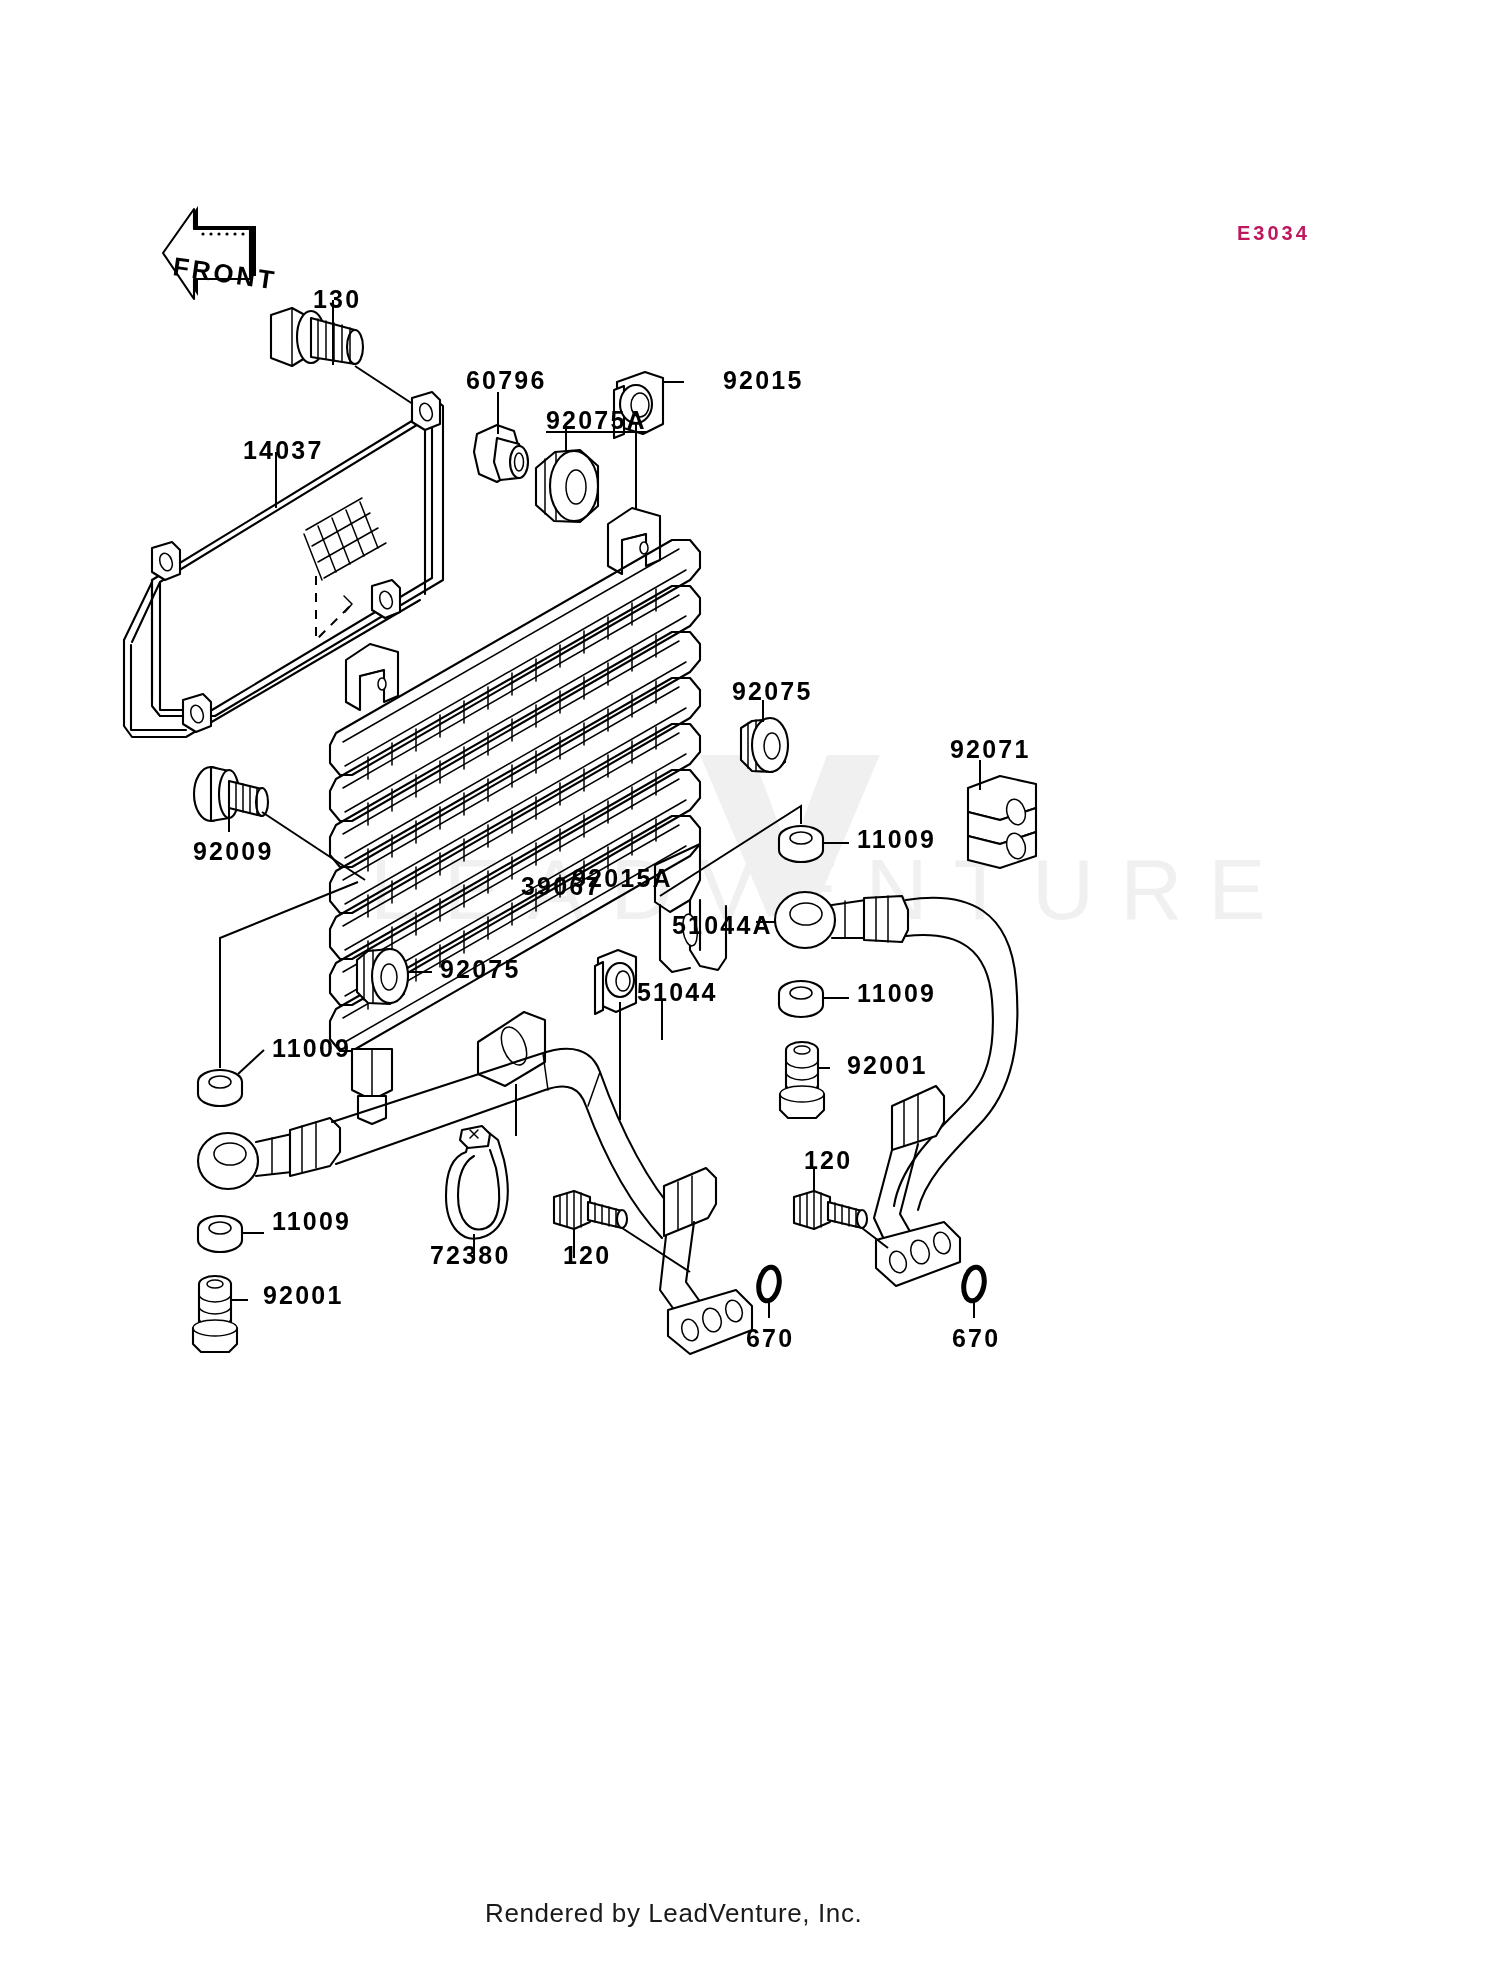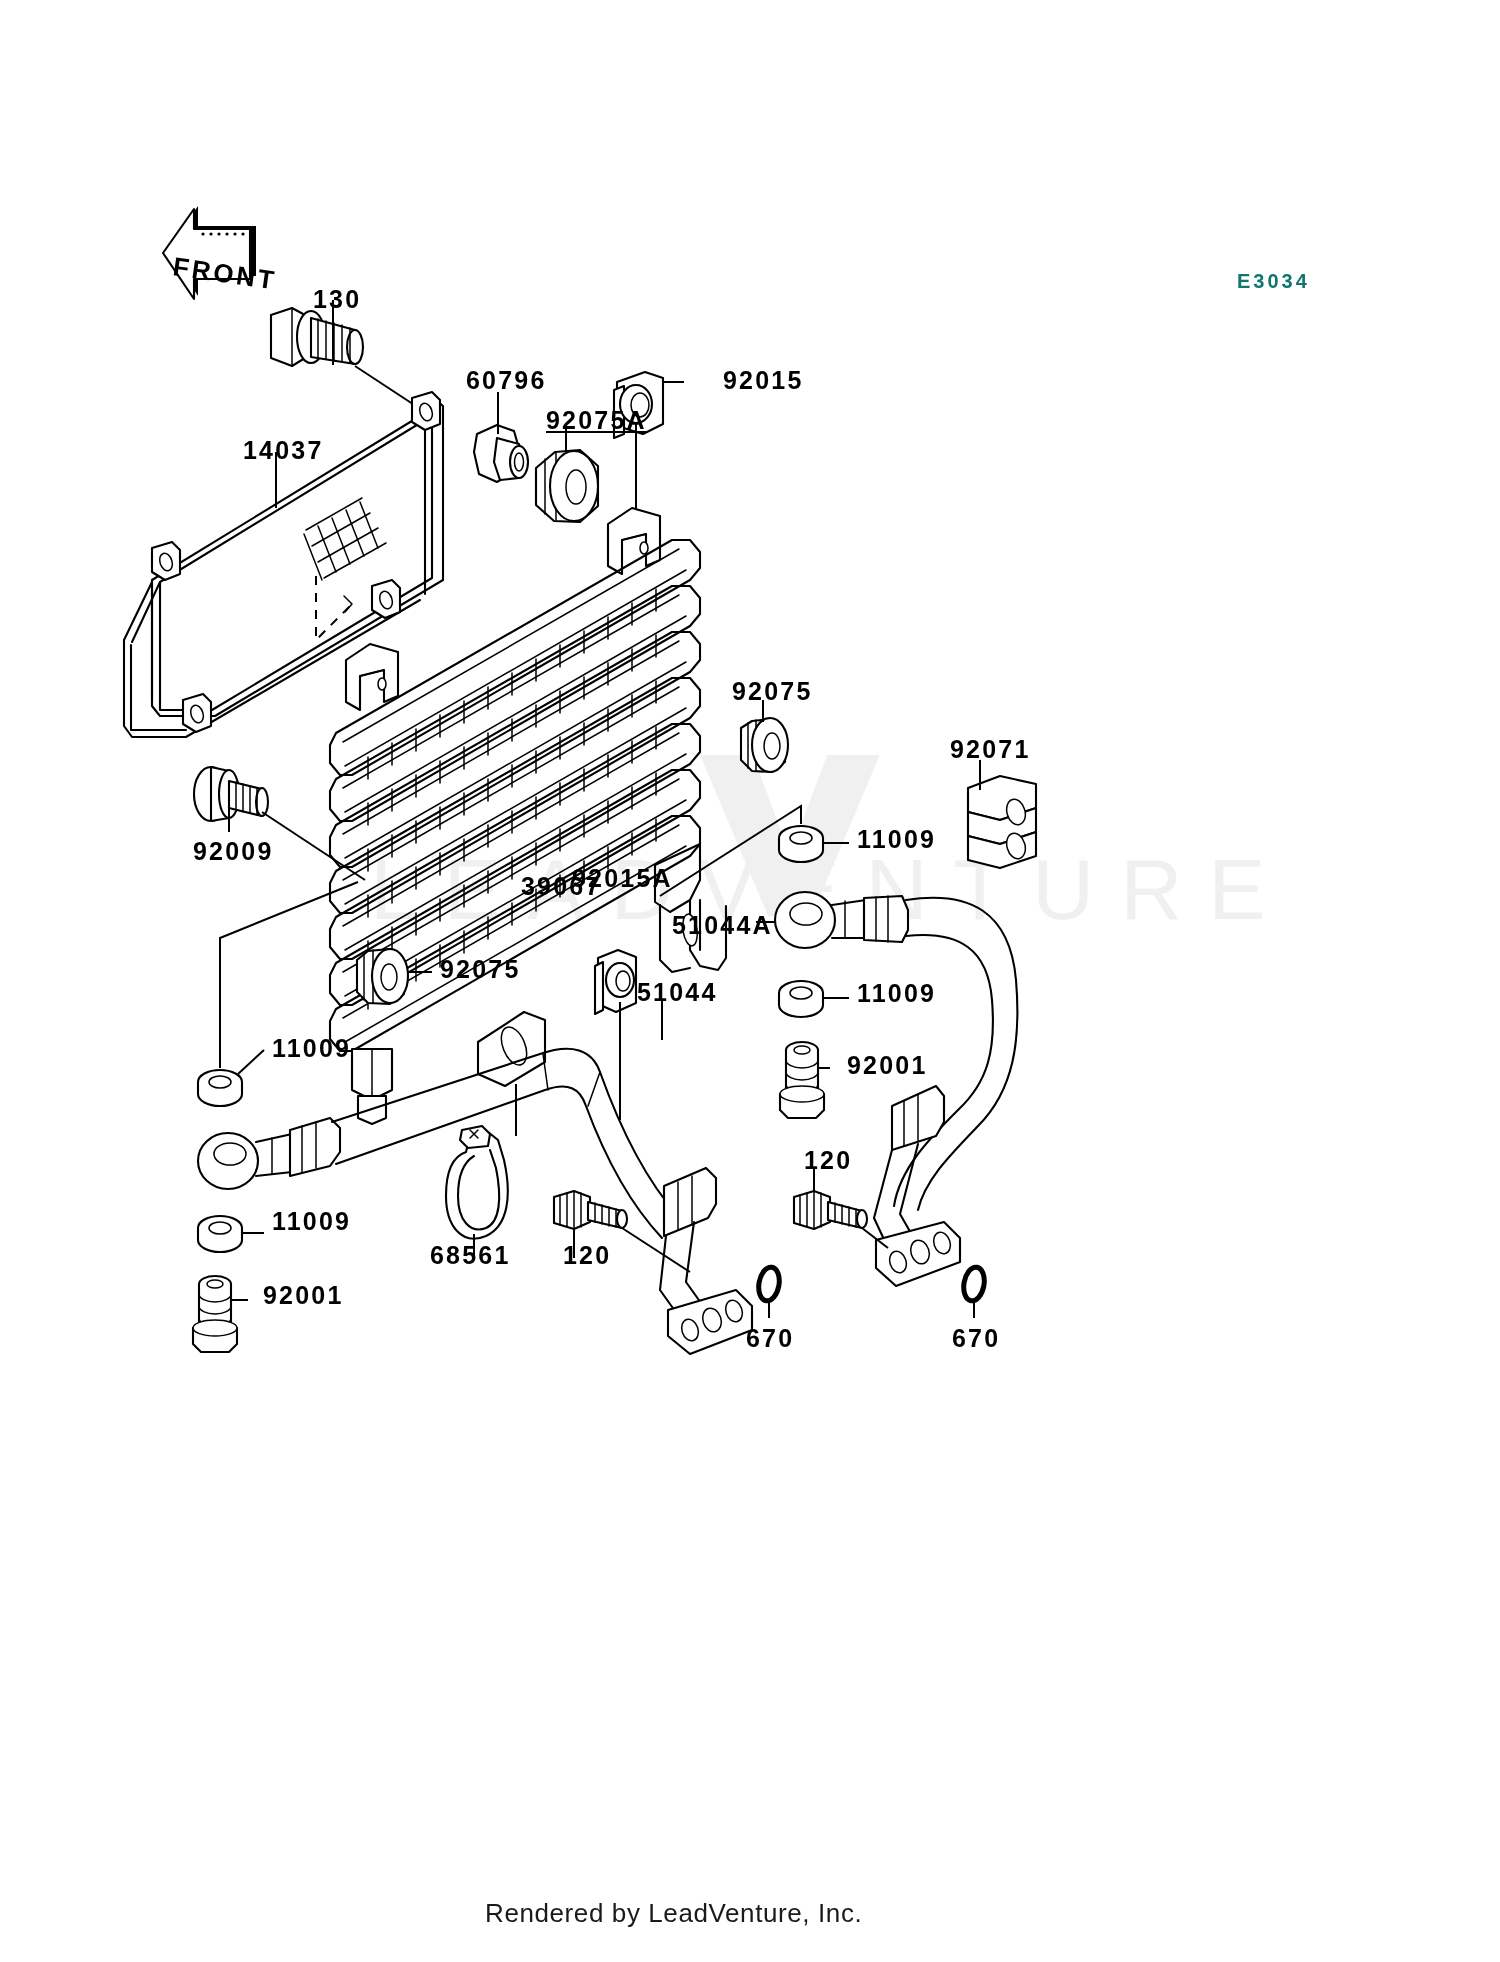--- a/index.html
+++ b/index.html
@@ -34,23 +34,22 @@
     color: #000000;
     white-space: nowrap;
     line-height: 1;
   }
   .code-lbl {
     position: absolute;
     font-family: "Liberation Sans", sans-serif;
     font-weight: bold;
     font-size: 20px;
     letter-spacing: 3px;
-    color: #0f766e;
+    color: #be185d;
     white-space: nowrap;
-    margin-top: 48px;
   }
   .footer-lbl {
     position: absolute;
     font-family: "Liberation Sans", sans-serif;
     font-size: 26px;
     letter-spacing: 0.6px;
     color: #1a1a1a;
     white-space: nowrap;
   }
   .wm-text {
@@ -614,21 +613,21 @@
   <div class="lbl" style="left:489px;  top:874px;margin-left:32px;">39067</div>
   <div class="lbl" style="left:572px;  top:866px;">92015A</div>
   <div class="lbl" style="left:672px;  top:913px;">51044A</div>
   <div class="lbl" style="left:440px;  top:957px;">92075</div>
   <div class="lbl" style="left:857px;  top:981px;">11009</div>
   <div class="lbl" style="left:637px;  top:980px;">51044</div>
   <div class="lbl" style="left:272px;  top:1036px;">11009</div>
   <div class="lbl" style="left:847px; top:1053px;">92001</div>
   <div class="lbl" style="left:804px;  top:1148px;">120</div>
   <div class="lbl" style="left:272px;  top:1209px;">11009</div>
-  <div class="lbl" style="left:430px;  top:1243px;">68561</div>
+  <div class="lbl" style="left:430px;  top:1243px;">72380</div>
   <div class="lbl" style="left:563px; top:1243px;">120</div>
   <div class="lbl" style="left:263px; top:1283px;">92001</div>
   <div class="lbl" style="left:746px;  top:1326px;">670</div>
   <div class="lbl" style="left:952px;  top:1326px;">670</div>
 
   <div class="footer-lbl" style="left:485px; top:1898px;">Rendered by LeadVenture, Inc.</div>
 
 </div>
 
 </body></html>

